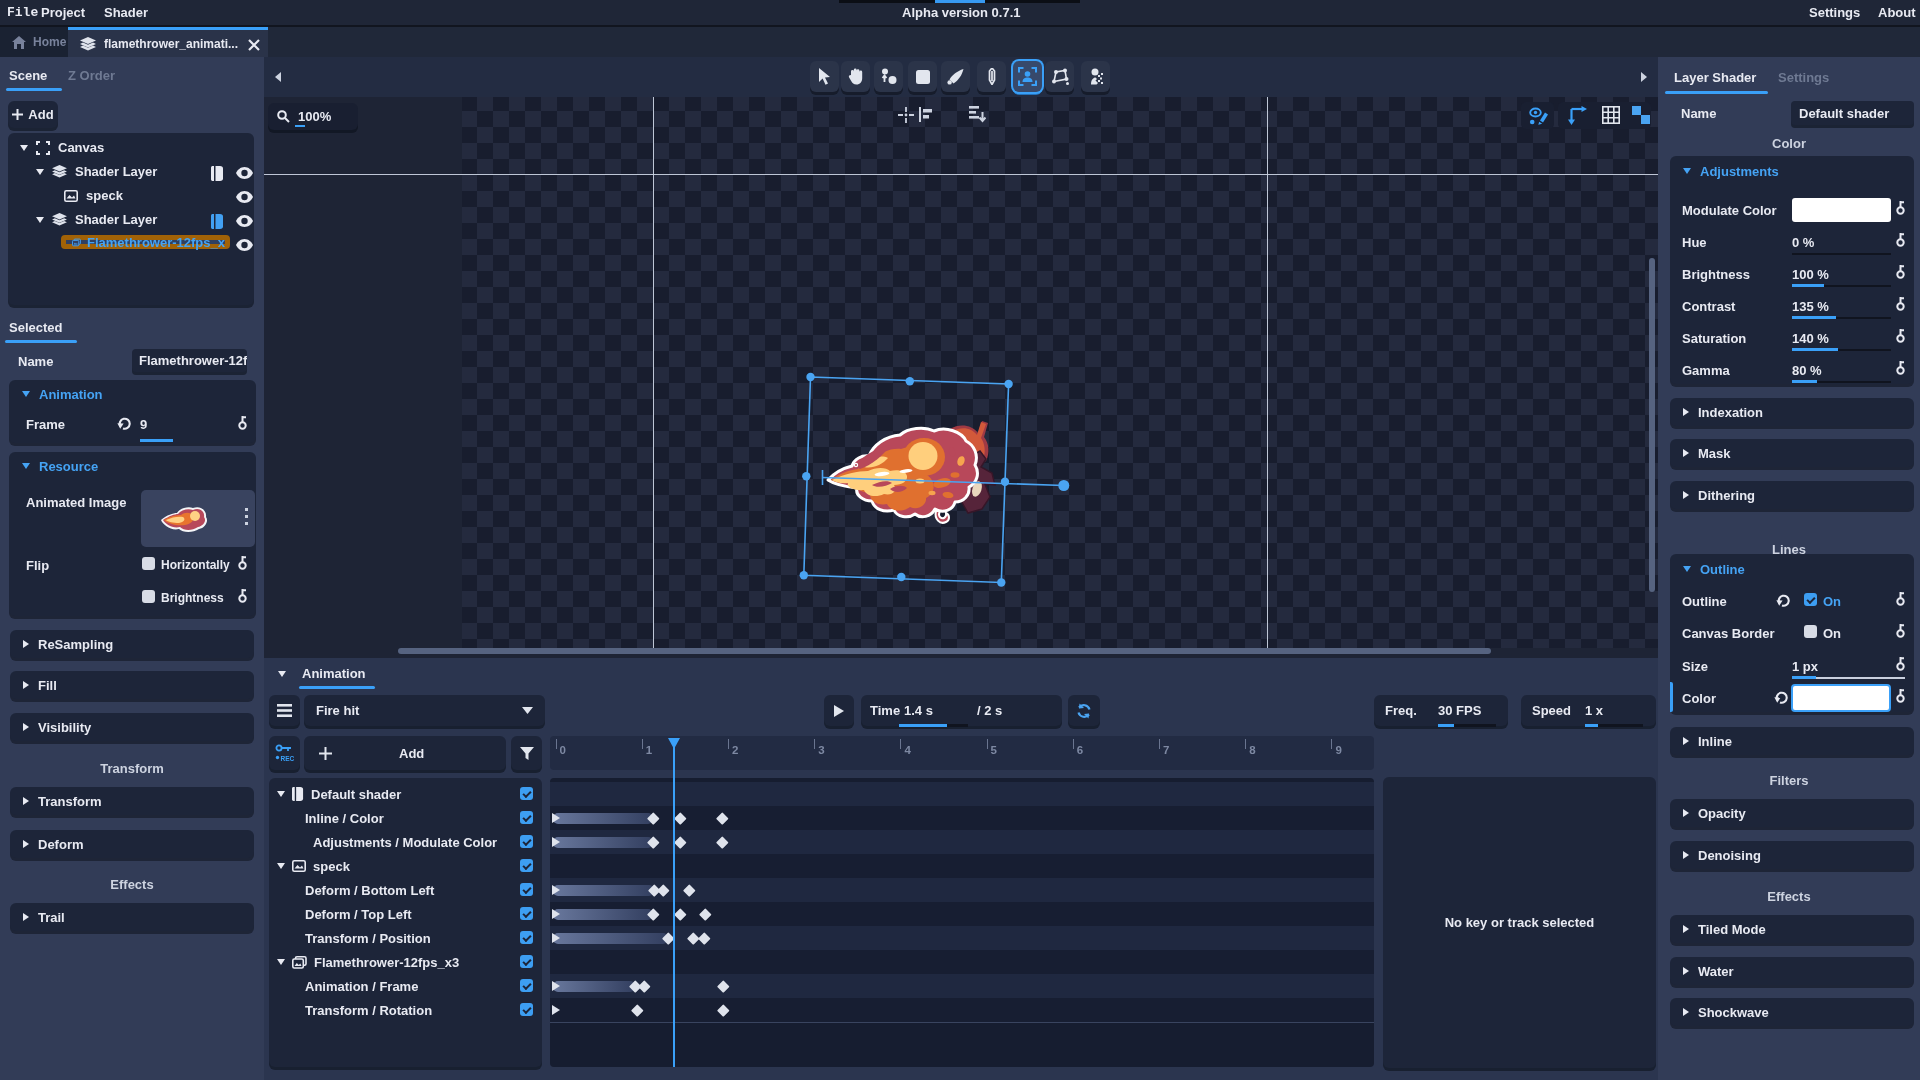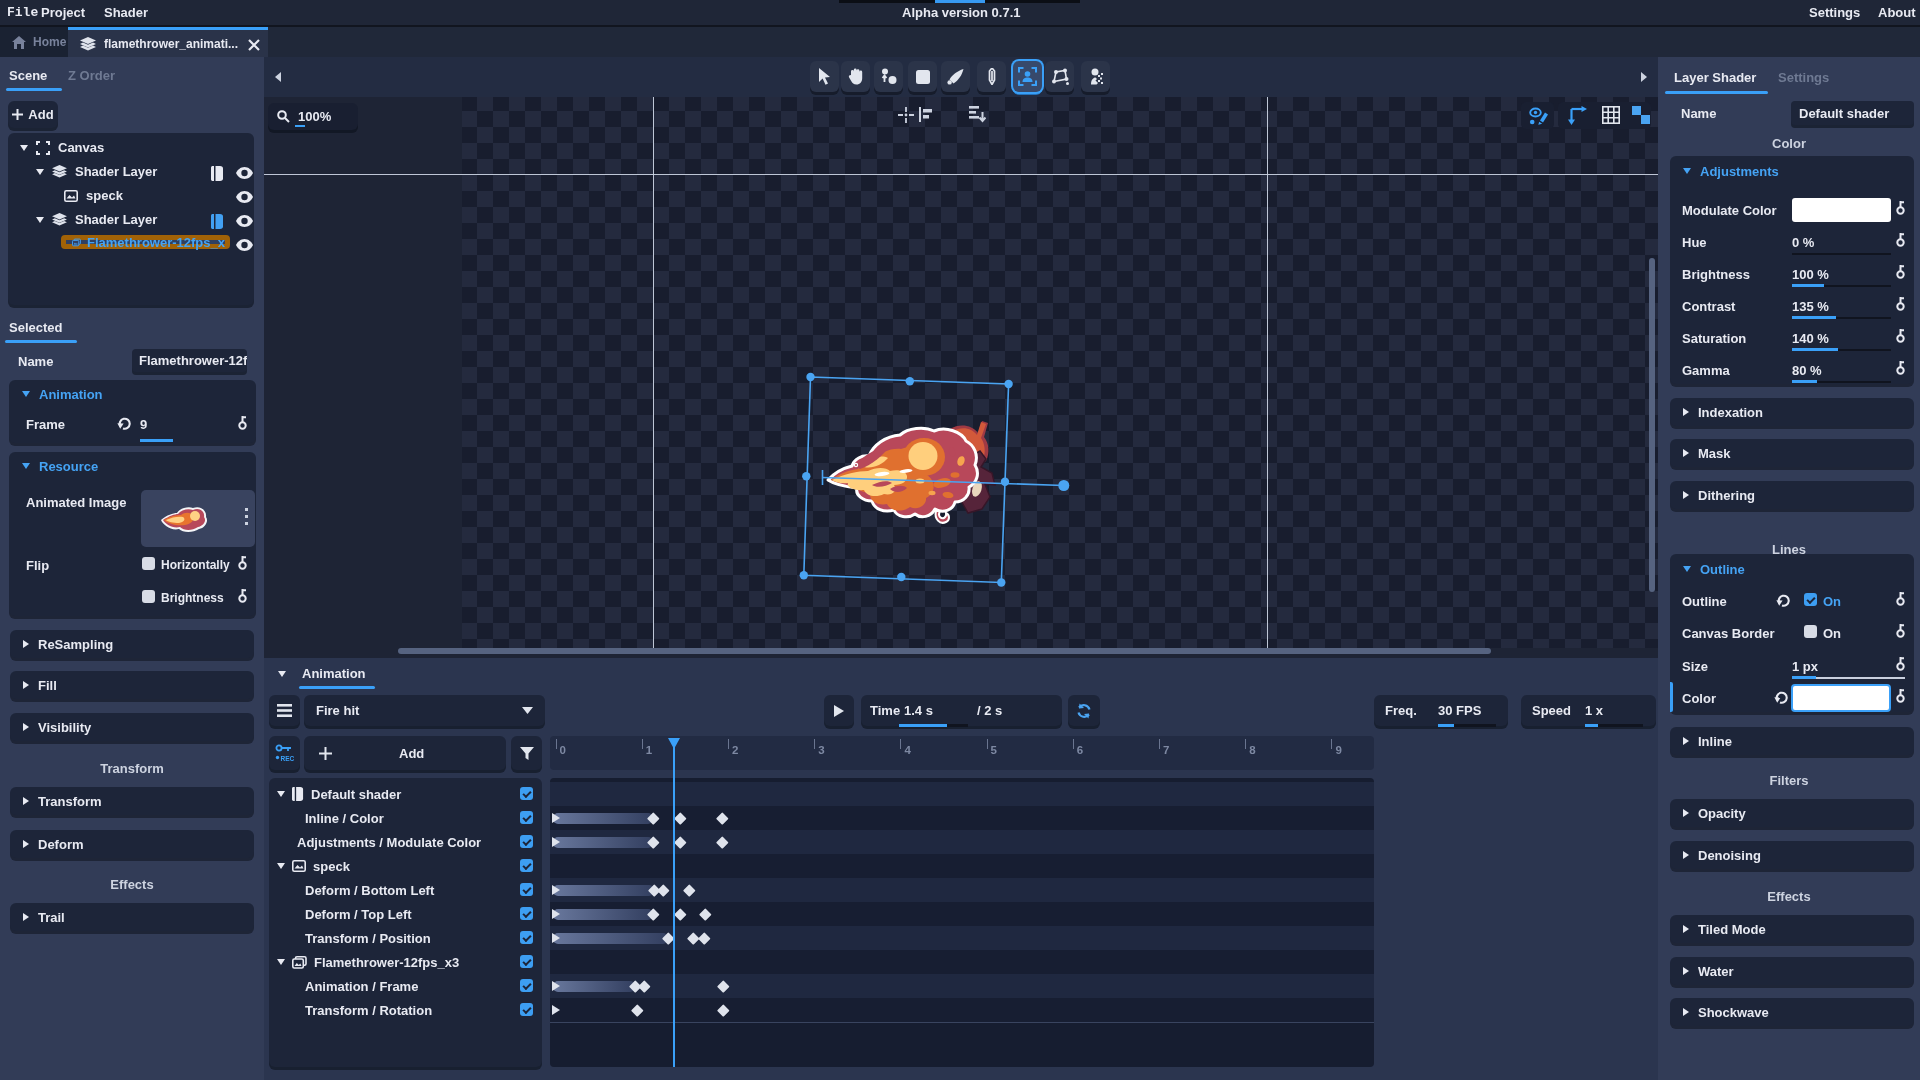--- a/index.html
+++ b/index.html
@@ -614,21 +614,21 @@
           <path d="M4.5 0 H9 C11 0 12 1 12 2.5 V12.5 C12 14 11 15 9 15 H4.5 Z" fill="#e8eaf2"></path>
           <path d="M0 1.5 C0 0.6 0.8 0 1.6 0 H3 V15 H1.6 C0.8 15 0 14.4 0 13.5 Z" fill="#e8eaf2"></path>
         </svg>
         <span>Default shader</span>
       </div>
       <div class="cb on tl-cb" style="position:absolute; top:9px;"></div>
       <div class="tl-name" style="top:28px; left:36px;">
         <span>Inline / Color</span>
       </div>
       <div class="cb on tl-cb" style="position:absolute; top:33px;"></div>
-      <div class="tl-name" style="top:52px; left:28px;">
+      <div class="tl-name" style="top:52px; left:44px;">
         <span>Adjustments / Modulate Color</span>
       </div>
       <div class="cb on tl-cb" style="position:absolute; top:57px;"></div>
       <div class="tl-name" style="top:76px; left:0;">
         <div class="tri-dw" style="margin-left:8px;"></div>
         <svg width="14" height="12" viewBox="0 0 14 12">
           <rect x="0.8" y="0.8" width="12.4" height="10.4" rx="1.5" fill="none" stroke="#e8eaf2" stroke-width="1.6"></rect>
           <path d="M2.5 8.5 L5.5 5 L8 7.5 L10 5.5 L11.5 8.5 Z" fill="#e8eaf2"></path>
         </svg>
         <span>speck</span>
@@ -720,20 +720,23 @@
         <div class="dia" style="left:83.2px; top:7.7px;"></div>
         <div class="dia" style="left:169.2px; top:7.7px;"></div>
       </div>
     </div>
 
   <div class="abs" style="left:409px; top:82px; width:2px; height:327px; background:#3aa0f8;"></div>
   <svg class="abs" style="left:403px; top:80px;" width="14" height="12" viewBox="0 0 14 12">
       <path d="M1 0 H13 L7 11 Z" fill="#3aa0f8"></path>
     </svg>
 
+  <div class="box cc" style="position:absolute; left:1119px; top:119px; width:273px; height:291px; justify-content:center;">
+    <span>No key or track selected</span>
+  </div>
 </div>
 
 <div id="rightpanel">
   <span class="abs" style="left:16px; top:13px;">Layer Shader</span>
   <span class="abs muted" style="left:120px; top:13px;">Settings</span>
   <div class="underline" style="left:7px; top:34px; width:103px;"></div>
 
   <span class="abs" style="left:23px; top:49px;">Name</span>
   <div class="box cc" style="position:absolute; left:133px; top:44px; width:123px; height:24px; border-radius:4px;">
       <span style="margin-left:8px;">Default shader</span>

